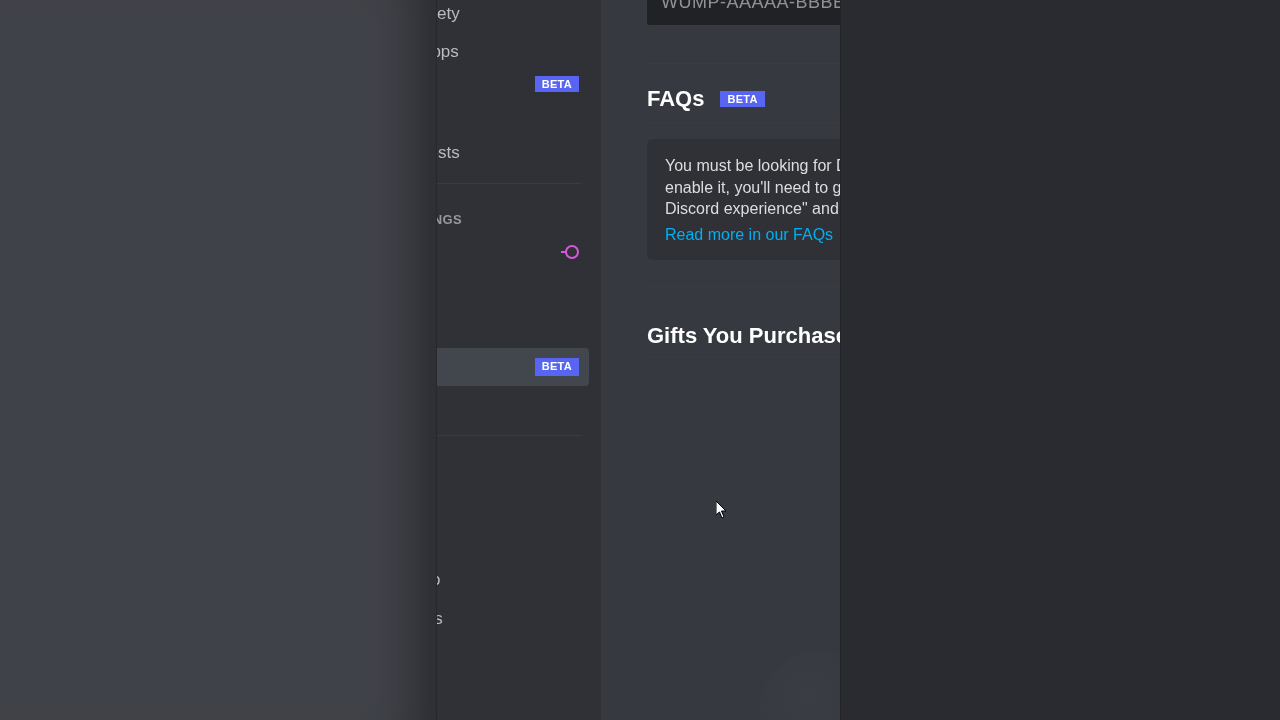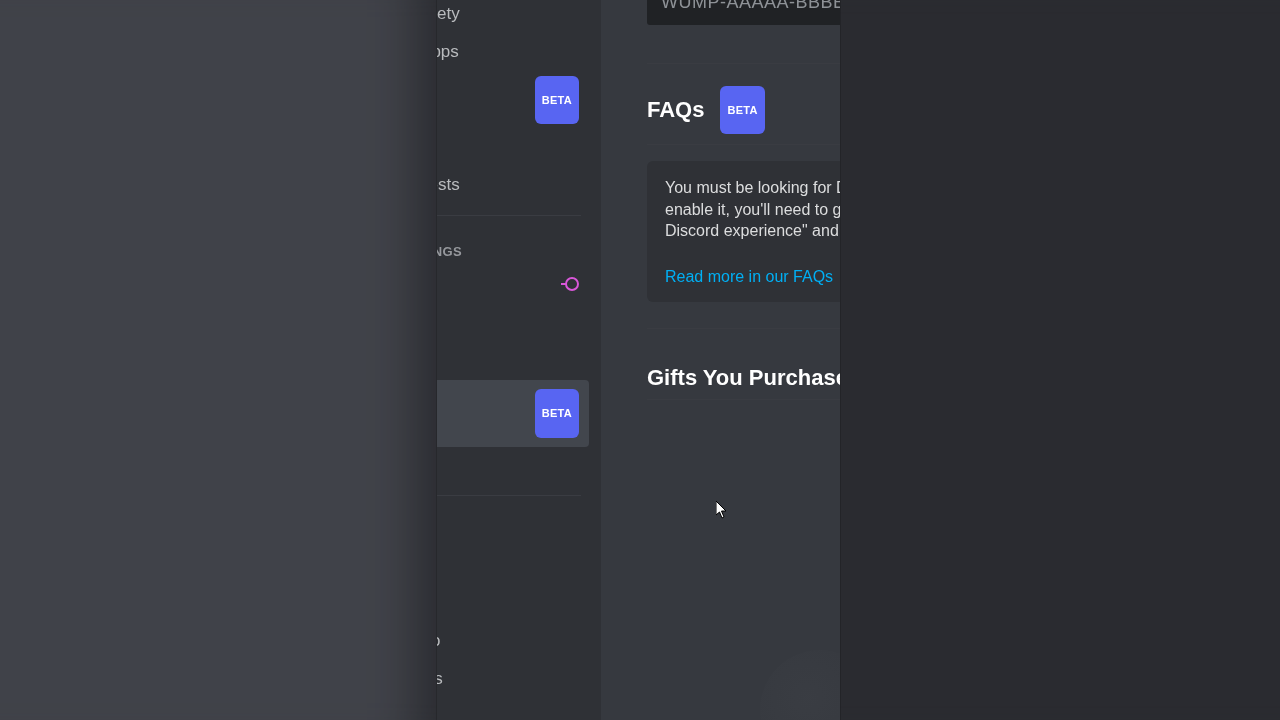--- a/index.html
+++ b/index.html
@@ -73,22 +73,22 @@
   .nav-sep {
     height: 1px;
     background: #3a3c42;
     margin: 10px 8px;
   }
   .beta-pill {
     background: #5865f2;
     color: #ffffff;
     font-size: 11px;
     font-weight: 700;
-    padding: 18px 7px;
-    border-radius: 6px;
+    padding: 2px 7px;
+    border-radius: 0;
     margin-left: 6px;
     letter-spacing: 0.3px;
   }
   .beta-standalone {
     display: flex;
     justify-content: flex-end;
     padding: 4px 10px 4px 0;
   }
   .nitro-icon {
     width: 14px; height: 14px;
@@ -163,21 +163,21 @@
   }
   .info-card p {
     color: #dcddde;
     font-size: 16px;
     line-height: 1.35;
     white-space: nowrap;     
   }
   .faq-link {
     color: #00aff4;
     font-size: 16px;
-    margin-top: 26px;
+    margin-top: 6px;
     display: inline-block;
     cursor: pointer;
   }
 
   .gifts-title {
     color: #ffffff;
     font-size: 22px;
     font-weight: 700;
     margin-top: 36px;
     margin-bottom: 8px;

